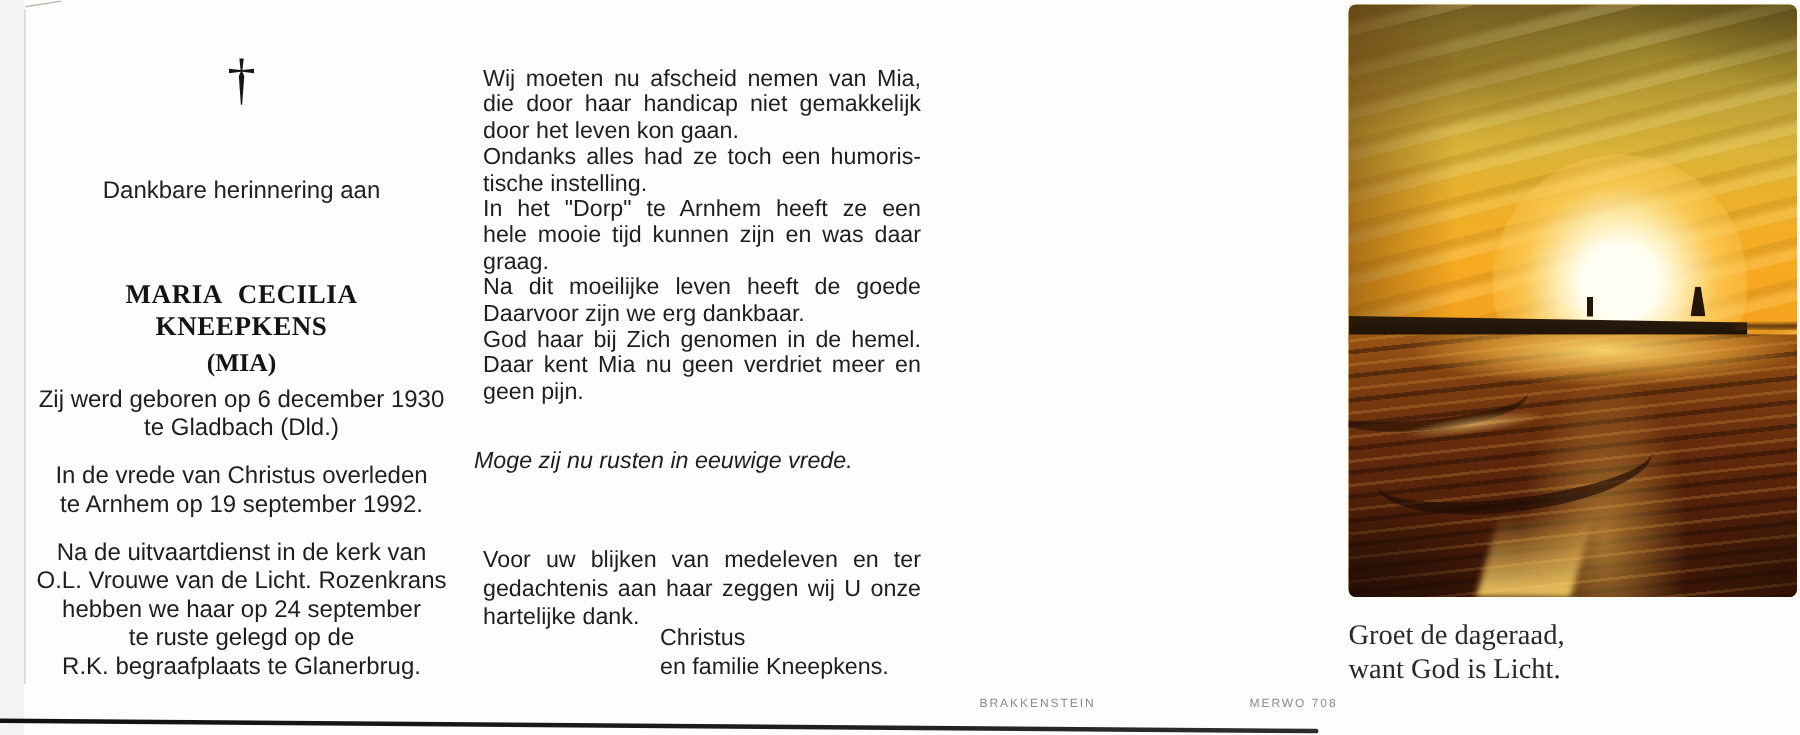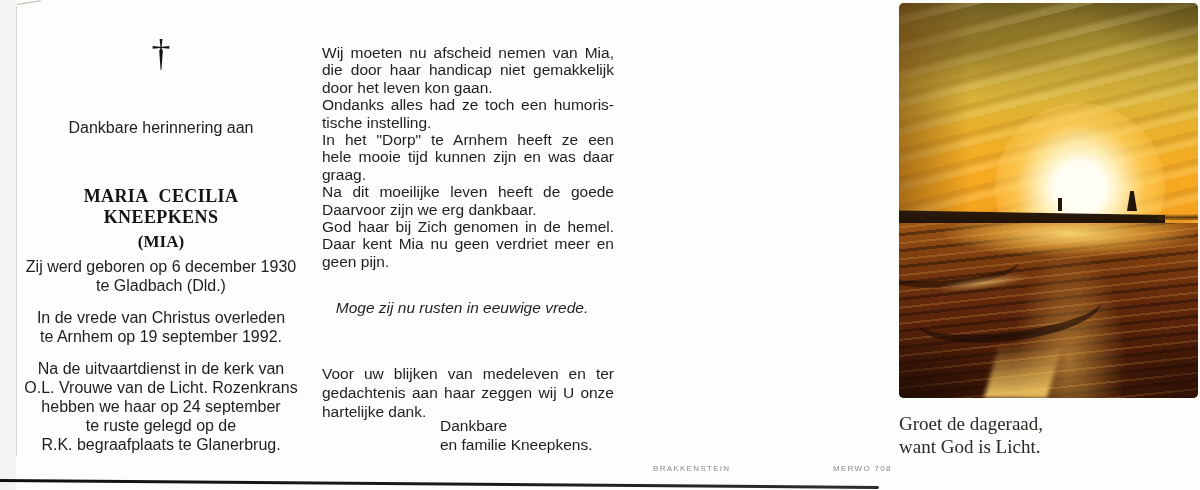--- a/index.html
+++ b/index.html
@@ -24,21 +24,21 @@
   .nickname{position:absolute;left:0;right:0;top:216px;font-family:"Liberation Serif",serif;font-weight:bold;font-size:17px;color:#141414;margin-top:16px;}
   .lp-block{position:absolute;left:-12px;right:-12px;font-size:16px;line-height:19px;color:#1e1e1e;}
   .lp-birth{top:257px;}
   .lp-death{top:308px;}
   .lp-funeral{top:359px;}
   
   .mid-panel{position:absolute;left:322px;top:0;width:292px;height:470px;}
   .mline{font-size:15.5px;line-height:17.4px;color:#1e1e1e;text-align:left;}
   .mline.j{text-align:justify;text-align-last:justify;}
   .memorial{position:absolute;left:0;top:44px;width:292px;}
-  .prayer{position:absolute;left:-6px;top:299px;width:292px;text-align:center;font-style:italic;font-size:15.5px;color:#1e1e1e;}
+  .prayer{position:absolute;left:-6px;top:299px;width:292px;font-style:italic;font-size:15.5px;color:#1e1e1e;}
   .thanks{position:absolute;left:0;top:364px;width:292px;}
   .thanks .mline{line-height:19px;}
   .signature{position:absolute;left:118px;top:417px;font-size:15.5px;line-height:18.5px;color:#1e1e1e;text-align:left;}
   
   .print-mark{position:absolute;top:464px;font-size:8px;letter-spacing:1.3px;color:#8b8b89;}
   .print-brakkenstein{left:633px;padding-left:20px;}
   .print-merwo{left:815px;padding-left:18px;}
   
   .photo{position:absolute;left:899px;top:3px;width:299px;height:395px;border-radius:5px;overflow:hidden;background:#c79a30;}
   .sky{position:absolute;left:0;top:0;right:0;height:225px;
@@ -123,21 +123,21 @@
     <div class="mline j">Daar kent Mia nu geen verdriet meer en</div>
     <div class="mline">geen pijn.</div>
   </div>
   <div class="prayer">Moge zij nu rusten in eeuwige vrede.</div>
   <div class="thanks">
     <div class="mline j">Voor uw blijken van medeleven en ter</div>
     <div class="mline j">gedachtenis aan haar zeggen wij U onze</div>
     <div class="mline">hartelijke dank.</div>
   </div>
   <div class="signature">
-    <div>Dankbare</div>
+    <div>Christus</div>
     <div>en familie Kneepkens.</div>
   </div>
 </div>
 
 <div class="print-mark print-brakkenstein">BRAKKENSTEIN</div>
 <div class="print-mark print-merwo">MERWO 708</div>
 
 <div class="photo">
   <div class="sky"></div>
   <div class="sun"></div>

